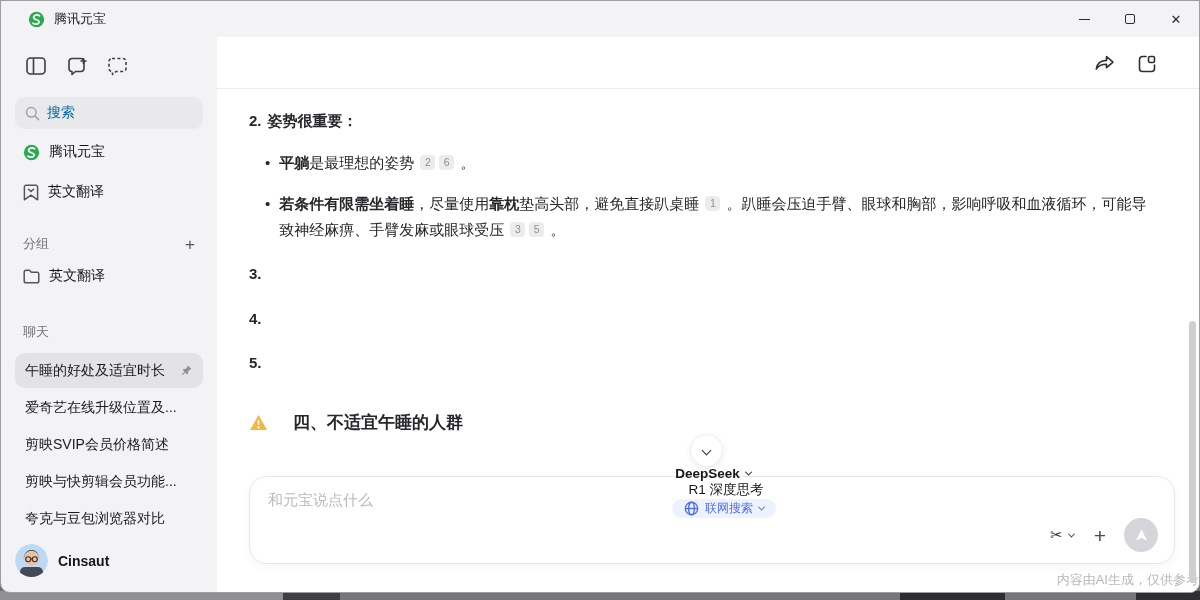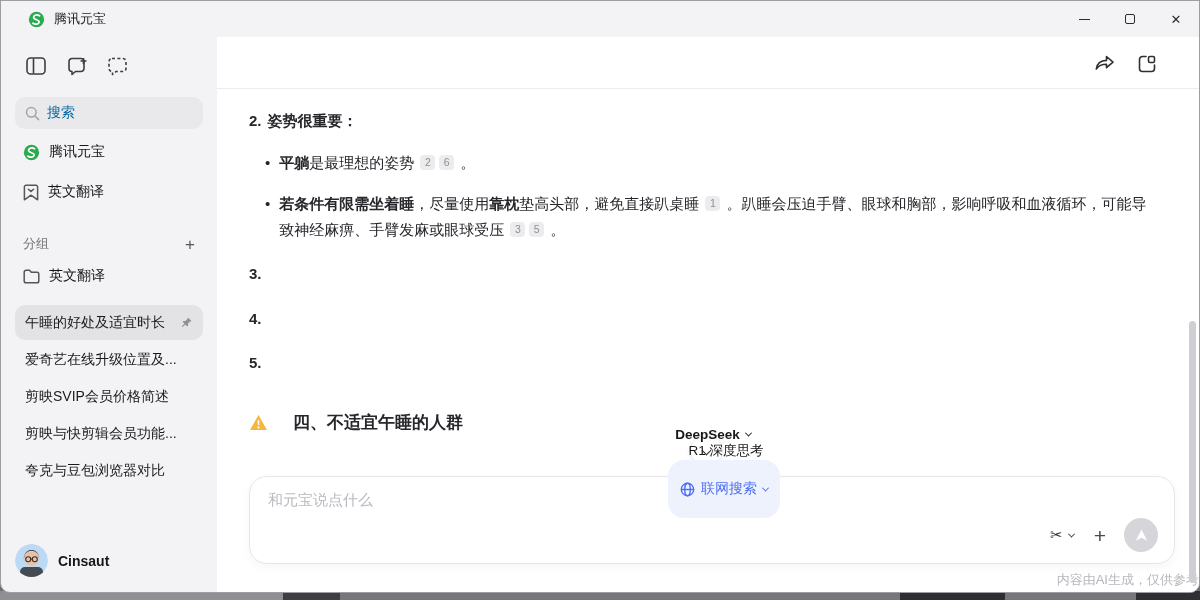--- a/index.html
+++ b/index.html
@@ -72,21 +72,21 @@
           border-bottom:1.8px solid currentColor; transform:rotate(45deg); }
   .chev.sm { width:5px; height:5px; border-right-width:1.5px; border-bottom-width:1.5px; margin-left:6px; transform:rotate(45deg) translate(-1px,-1px); }
 
   .composer { position:absolute; left:32px; right:24px; bottom:28px; height:88px; background:#fff;
     border:1px solid #e7e7ea; border-radius:18px; box-shadow:0 3px 10px rgba(0,0,0,.04); padding:14px 16px 12px 18px; }
   .composer .ph { font-size:15px; color:#b9b9bf; }
   .composer-row { position:absolute; left:18px; right:16px; bottom:11px; display:flex; align-items:center;flex-direction:column; }
   .model-btn { display:flex; align-items:center; font-size:13.5px; font-weight:700; color:#17171a; }
   .think-btn { margin-left:26px; font-size:13.5px; color:#17171a; }
   .web-pill { margin-left:22px; display:flex; align-items:center; background:#edf2fd; color:#4e6ef2;
-    border-radius:16px; padding:20px 12px; font-size:14px; }
+    border-radius:16px; padding:1px 12px; font-size:12px; }
   .web-pill .txt { margin-left:6px; }
   .composer-right { margin-left:auto; display:flex; align-items:center; }
   .scissors-btn { display:flex; align-items:center; color:#3a3a3f; font-size:15px; }
   .add-btn { margin-left:20px; font-size:21px; color:#4a4a4f; line-height:1; font-weight:400; }
   .send-btn { margin-left:18px; width:34px; height:34px; border-radius:50%; background:#d6d6da;
     display:flex; align-items:center; justify-content:center; }
 
   .footer-note { position:absolute; left:0; right:0; bottom:3px; text-align:right; font-size:13px; color:#b6b6bc; }
 
   .scrollthumb { position:absolute; right:3px; top:284px; width:7px; height:262px; border-radius:4px; background:#cfcfd3; }
@@ -179,20 +179,23 @@
       </div>
       <div class="side-item">
         <span>
           <svg width="17" height="15" viewBox="0 0 17 15">
               <path d="M1.2 3.2A1.9 1.9 0 0 1 3.1 1.3h3.4l1.8 1.9h5.6a1.9 1.9 0 0 1 1.9 1.9v6.8a1.9 1.9 0 0 1-1.9 1.9H3.1a1.9 1.9 0 0 1-1.9-1.9z" fill="none" stroke="#55555b" stroke-width="1.5" stroke-linejoin="round"></path>
             </svg>
         </span>
         <span class="lbl">英文翻译</span>
       </div>
 
+      <div class="side-section chats-label">
+        <span>聊天</span>
+      </div>
       <div class="chat-list">
           <div class="chat-item sel">
             <span class="chat-label">午睡的好处及适宜时长</span>
             <span class="pin">
               <svg width="13" height="13" viewBox="0 0 24 24" fill="currentColor">
                 <path d="M15 3l6 6-1.5 1.5-1-.3-3.8 3.8.3 3.5-1.7 1.7-3.5-3.5L5 20.5 3.5 19l4.8-4.8L4.8 10.7 6.5 9l3.5.3 3.8-3.8-.3-1z"></path>
               </svg>
             </span>
           </div>
           <div class="chat-item">

